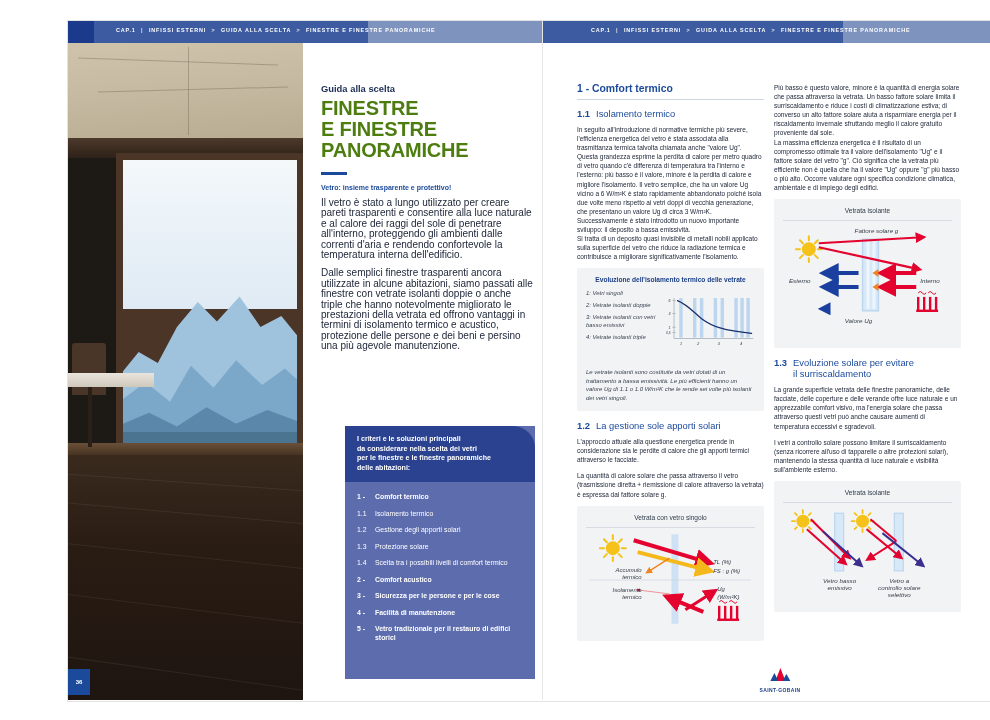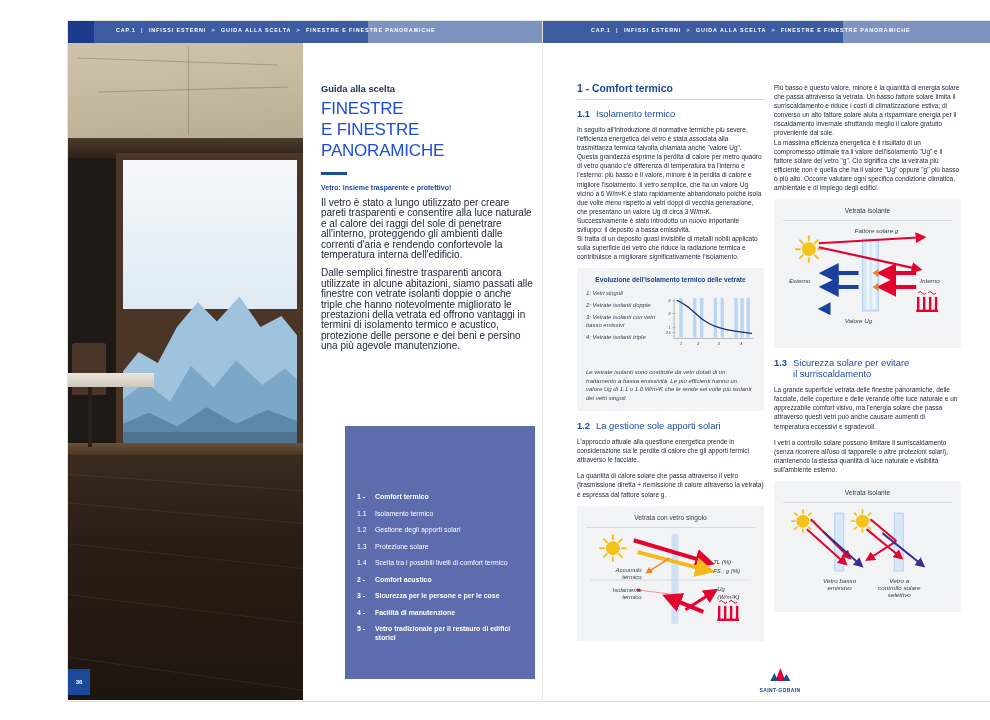--- a/index.html
+++ b/index.html
@@ -50,21 +50,21 @@
   .plank{position:absolute;left:-40px;height:1px;background:rgba(255,235,200,.07);
          transform-origin:left center;}
   .table{position:absolute;left:0;top:330px;width:86px;height:14px;
          background:linear-gradient(180deg,#e9e4dc,#cfc8bd);}
   .table-leg{position:absolute;left:20px;top:344px;width:4px;height:60px;background:#2a2018;}
   .chair{position:absolute;left:4px;top:300px;width:34px;height:52px;
          background:#4d382a;border-radius:3px 3px 0 0;opacity:.95;}
 
   .lcol{position:absolute;left:253px;top:62px;width:212px;}
   .eyebrow{font-size:9.4px;font-weight:bold;color:#1b2c54;margin:0 0 4px 0;}
-  .bigtitle{font-size:17px;line-height:21px;font-weight:normal;color:#1d4ed8;
+  .bigtitle{font-size:20px;line-height:21px;font-weight:bold;color:#4d7c0f;
             letter-spacing:-.2px;margin:0;}
   .rule{width:26px;height:3px;background:#1b4a9b;margin:11px 0 9px 0;}
   .lead{font-size:7px;font-weight:bold;color:#1b4a9b;margin:0 0 7px 0;}
   .lcol p.body{font-size:10px;line-height:10.4px;color:#20283a;margin:0 0 8px 0;}
 
   
   .critbox{position:absolute;left:277px;top:405px;width:190px;height:253px;
            background:#5c6cad;border-radius:0 0 0 0;}
   .critbox .cap{position:absolute;left:0;top:0;width:100%;height:56px;
            background:#2b4290;border-top-right-radius:22px;}
@@ -171,20 +171,26 @@
       <h1 class="bigtitle" style="white-space:pre-line">FINESTRE
 E FINESTRE
 PANORAMICHE</h1>
       <div class="rule"></div>
       <p class="lead">Vetro: insieme trasparente e protettivo!</p>
       <p class="body">Il vetro è stato a lungo utilizzato per creare pareti trasparenti e consentire alla luce naturale e al calore dei raggi del sole di penetrare all'interno, proteggendo gli ambienti dalle correnti d'aria e rendendo confortevole la temperatura interna dell'edificio.</p>
       <p class="body">Dalle semplici finestre trasparenti ancora utilizzate in alcune abitazioni, siamo passati alle finestre con vetrate isolanti doppie o anche triple che hanno notevolmente migliorato le prestazioni della vetrata ed offrono vantaggi in termini di isolamento termico e acustico, protezione delle persone e dei beni e persino una più agevole manutenzione.</p>
     </div>
 
     <div class="critbox">
+      <div class="cap">
+        <p style="white-space:pre-line">I criteri e le soluzioni principali
+da considerare nella scelta dei vetri
+per le finestre e le finestre panoramiche
+delle abitazioni:</p>
+      </div>
       <div class="critlist">
         <div class="crit major">
           <span class="num">1 -</span>
           <span class="txt">Comfort termico</span>
         </div>
         <div class="crit">
           <span class="num">1.1</span>
           <span class="txt">Isolamento termico</span>
         </div>
         <div class="crit">
@@ -453,21 +459,21 @@
           </g>
           <text x="72" y="8" font-size="6.3" fill="#333c49" font-style="italic">Fattore solare g</text>
           <text x="6" y="58" font-size="6.3" fill="#333c49" font-style="italic">Esterno</text>
           <text x="138" y="58" font-size="6.3" fill="#333c49" font-style="italic">Interno</text>
           <text x="62" y="98" font-size="6.3" fill="#333c49" font-style="italic">Valore Ug</text>
         </svg>
       </div>
 
       <div class="h2">
         <span class="n">1.3</span>
-        <span class="t" style="white-space:pre-line">Sicurezza solare per evitare
+        <span class="t" style="white-space:pre-line">Evoluzione solare per evitare
 il surriscaldamento</span>
       </div>
       <p class="body">La grande superficie vetrata delle finestre panoramiche, delle facciate, delle coperture e delle verande offre luce naturale e un apprezzabile comfort visivo, ma l'energia solare che passa attraverso questi vetri può anche causare aumenti di temperatura eccessivi e sgradevoli.</p>
       <p class="body">I vetri a controllo solare possono limitare il surriscaldamento (senza ricorrere all'uso di tapparelle o altre protezioni solari), mantenendo la stessa quantità di luce naturale e visibilità sull'ambiente esterno.</p>
 
       <div class="fig">
         <p class="figtitle plain">Vetrata isolante</p>
         <div class="figsep"></div>
         <svg viewBox="0 0 170 92" width="100%" height="92">
           <defs>

